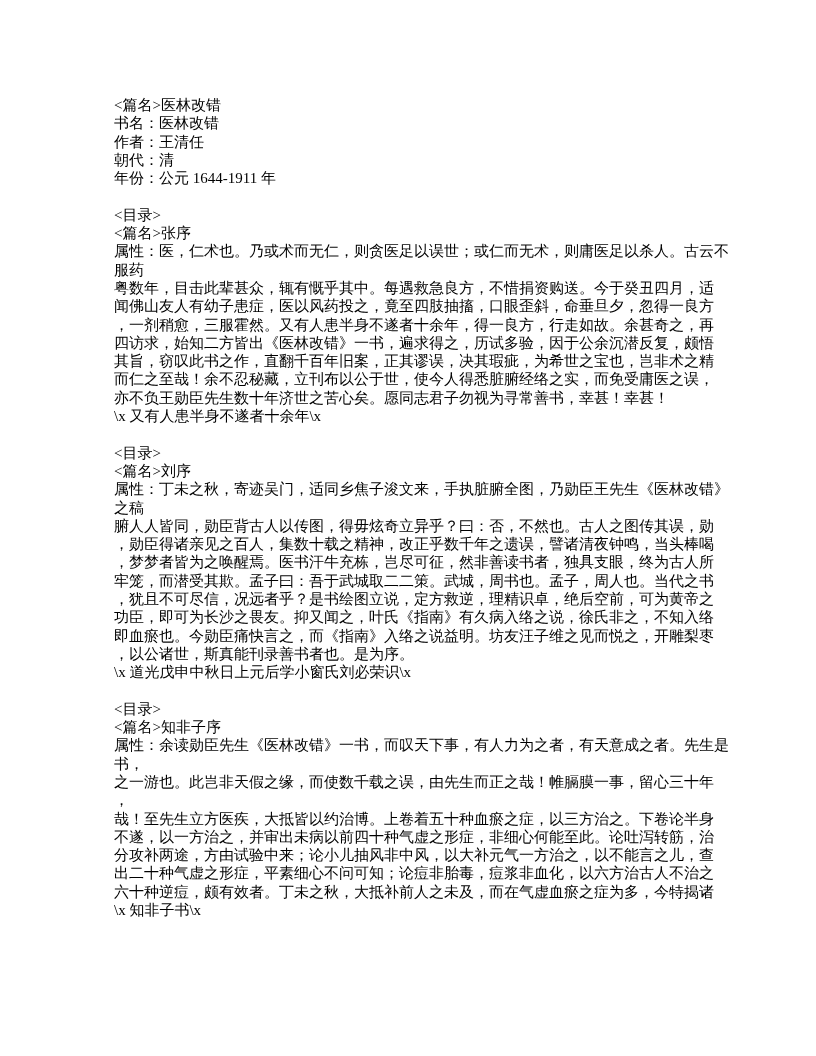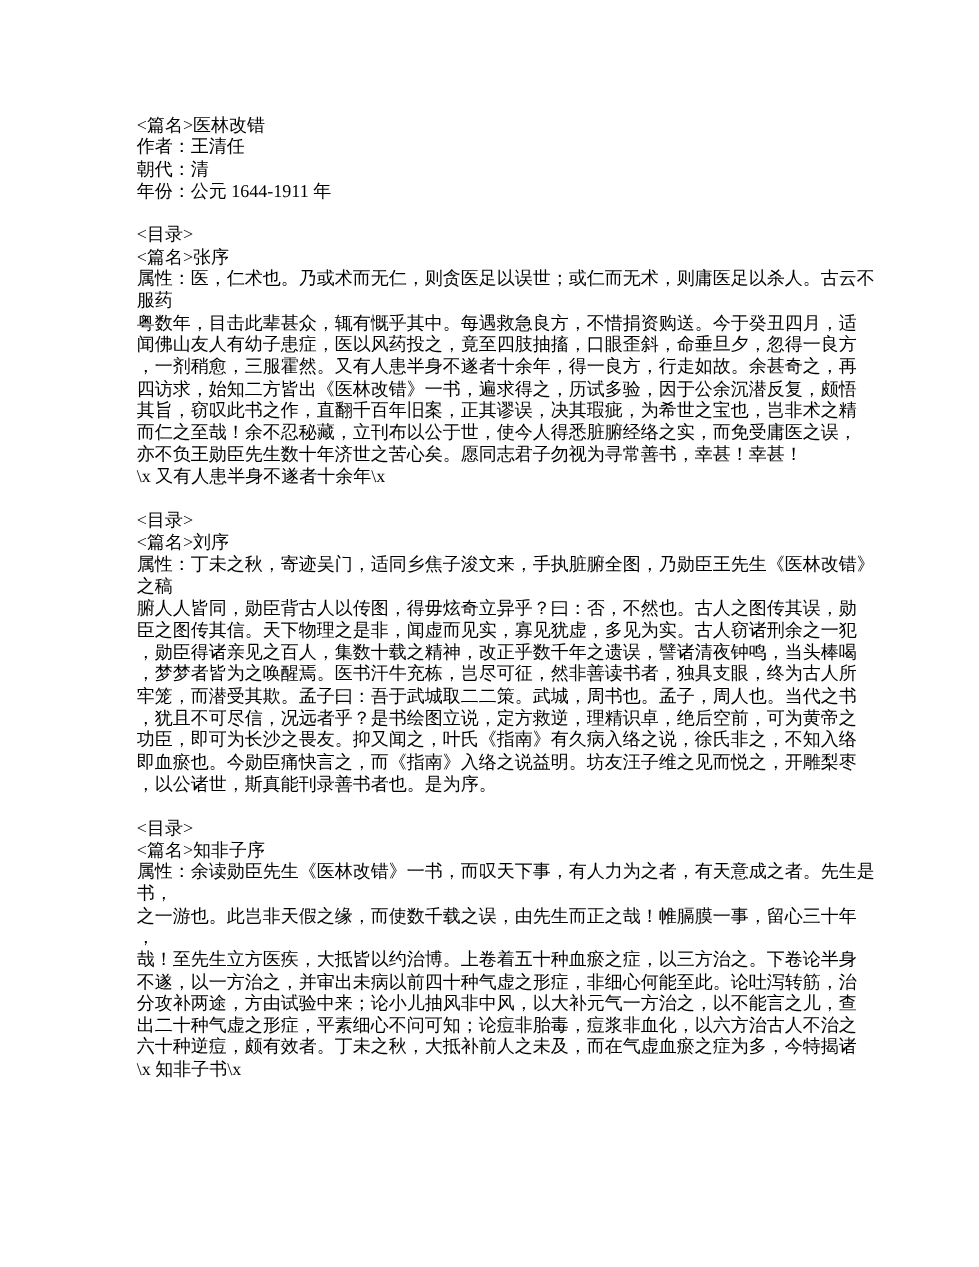--- a/index.html
+++ b/index.html
@@ -30,20 +30,21 @@
     white-space: pre;
     overflow: visible;
   }
 </style>
 </head>
 <body>
 
 <div class="page">
   <div class="textblock">
       <div class="line">&lt;篇名&gt;医林改错</div>
+      <div class="line">书名：医林改错</div>
       <div class="line">作者：王清任</div>
       <div class="line">朝代：清</div>
       <div class="line">年份：公元 1644-1911 年</div>
       <div class="line">&nbsp;</div>
       <div class="line">&lt;目录&gt;</div>
       <div class="line">&lt;篇名&gt;张序</div>
       <div class="line">属性：医，仁术也。乃或术而无仁，则贪医足以误世；或仁而无术，则庸医足以杀人。古云不</div>
       <div class="line">服药</div>
       <div class="line">粤数年，目击此辈甚众，辄有慨乎其中。每遇救急良方，不惜捐资购送。今于癸丑四月，适</div>
       <div class="line">闻佛山友人有幼子患症，医以风药投之，竟至四肢抽搐，口眼歪斜，命垂旦夕，忽得一良方</div>
@@ -52,28 +53,28 @@
       <div class="line">其旨，窃叹此书之作，直翻千百年旧案，正其谬误，决其瑕疵，为希世之宝也，岂非术之精</div>
       <div class="line">而仁之至哉！余不忍秘藏，立刊布以公于世，使今人得悉脏腑经络之实，而免受庸医之误，</div>
       <div class="line">亦不负王勋臣先生数十年济世之苦心矣。愿同志君子勿视为寻常善书，幸甚！幸甚！</div>
       <div class="line">\x 又有人患半身不遂者十余年\x</div>
       <div class="line">&nbsp;</div>
       <div class="line">&lt;目录&gt;</div>
       <div class="line">&lt;篇名&gt;刘序</div>
       <div class="line">属性：丁未之秋，寄迹吴门，适同乡焦子浚文来，手执脏腑全图，乃勋臣王先生《医林改错》</div>
       <div class="line">之稿</div>
       <div class="line">腑人人皆同，勋臣背古人以传图，得毋炫奇立异乎？曰：否，不然也。古人之图传其误，勋</div>
-      <div class="line">臣之图传其信。天下物理之是非，闻虚而见实，寡见犹虚，多见为实。古人窃诸刑余之一犯</div>
       <div class="line">，勋臣得诸亲见之百人，集数十载之精神，改正乎数千年之遗误，譬诸清夜钟鸣，当头棒喝</div>
       <div class="line">，梦梦者皆为之唤醒焉。医书汗牛充栋，岂尽可征，然非善读书者，独具支眼，终为古人所</div>
       <div class="line">牢笼，而潜受其欺。孟子曰：吾于武城取二二策。武城，周书也。孟子，周人也。当代之书</div>
       <div class="line">，犹且不可尽信，况远者乎？是书绘图立说，定方救逆，理精识卓，绝后空前，可为黄帝之</div>
       <div class="line">功臣，即可为长沙之畏友。抑又闻之，叶氏《指南》有久病入络之说，徐氏非之，不知入络</div>
       <div class="line">即血瘀也。今勋臣痛快言之，而《指南》入络之说益明。坊友汪子维之见而悦之，开雕梨枣</div>
       <div class="line">，以公诸世，斯真能刊录善书者也。是为序。</div>
+      <div class="line">\x 道光戊申中秋日上元后学小窗氏刘必荣识\x</div>
       <div class="line">&nbsp;</div>
       <div class="line">&lt;目录&gt;</div>
       <div class="line">&lt;篇名&gt;知非子序</div>
       <div class="line">属性：余读勋臣先生《医林改错》一书，而叹天下事，有人力为之者，有天意成之者。先生是</div>
       <div class="line">书，</div>
       <div class="line">之一游也。此岂非天假之缘，而使数千载之误，由先生而正之哉！帷膈膜一事，留心三十年</div>
       <div class="line">，</div>
       <div class="line">哉！至先生立方医疾，大抵皆以约治博。上卷着五十种血瘀之症，以三方治之。下卷论半身</div>
       <div class="line">不遂，以一方治之，并审出未病以前四十种气虚之形症，非细心何能至此。论吐泻转筋，治</div>
       <div class="line">分攻补两途，方由试验中来；论小儿抽风非中风，以大补元气一方治之，以不能言之儿，查</div>

